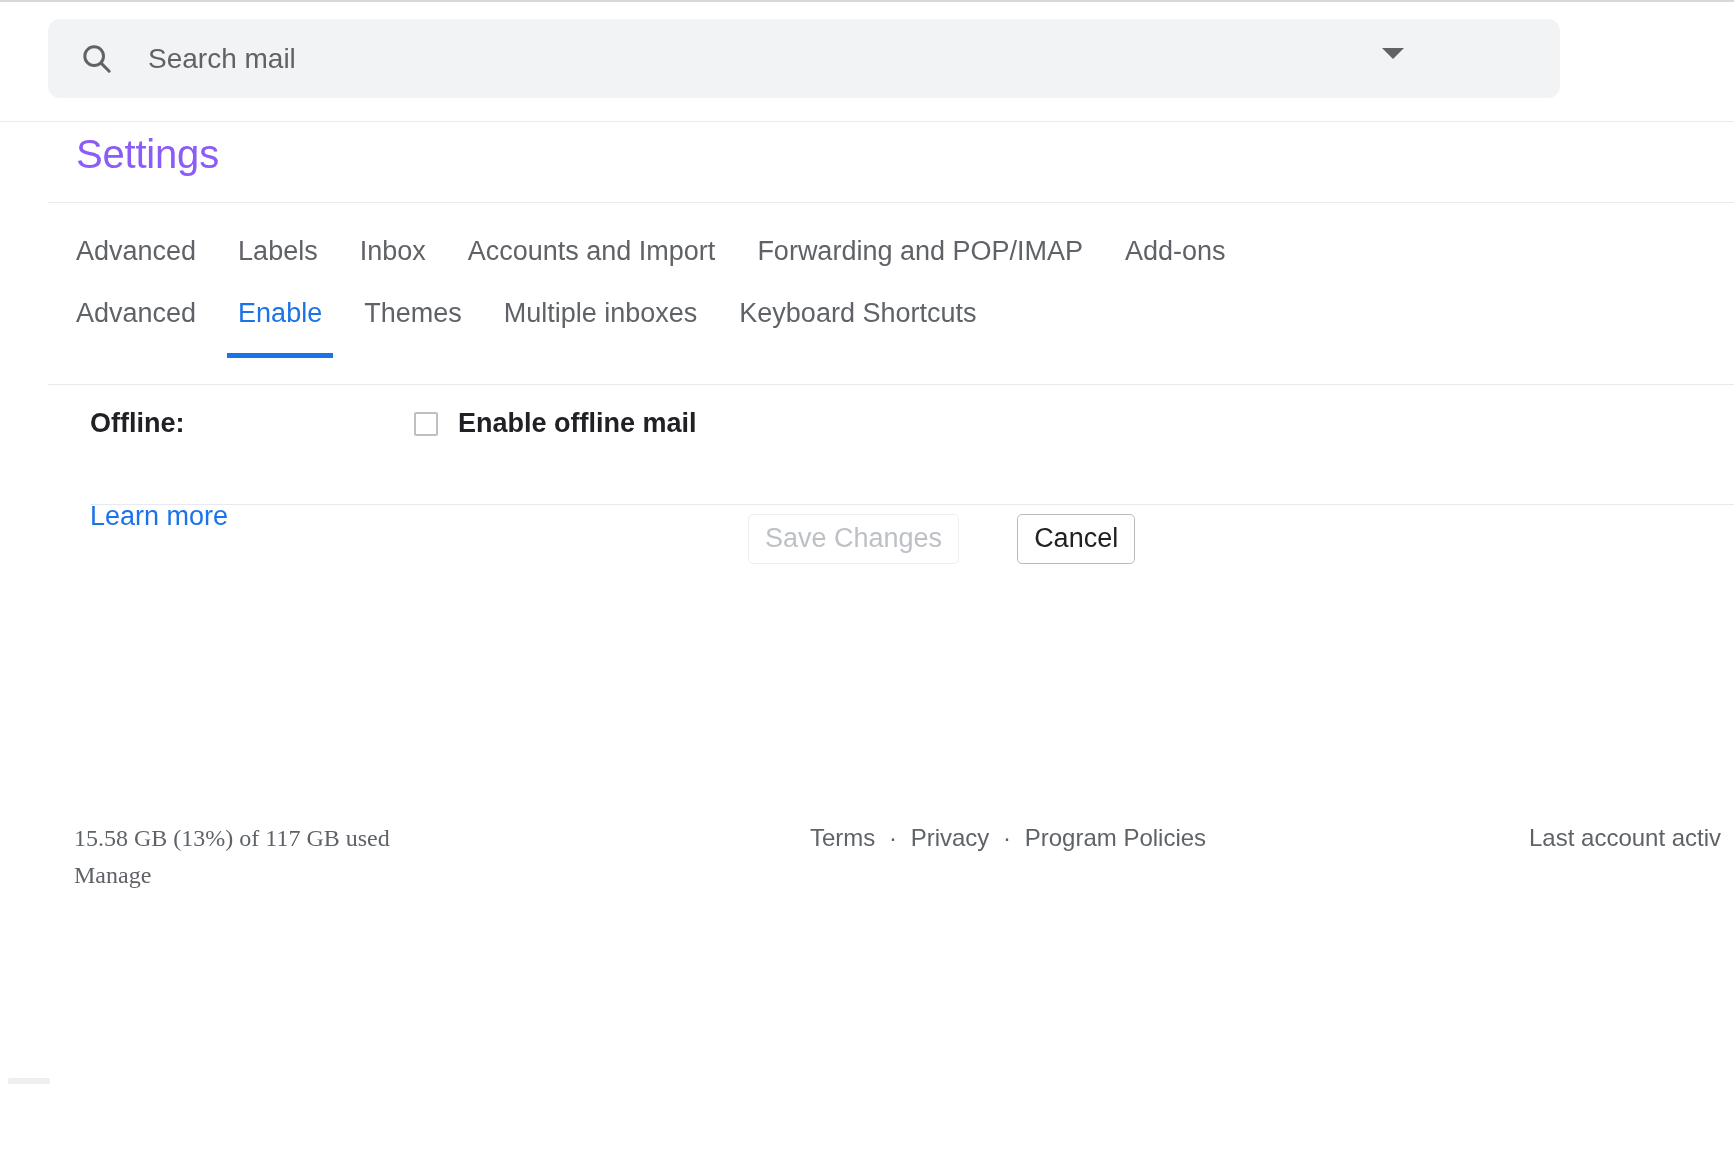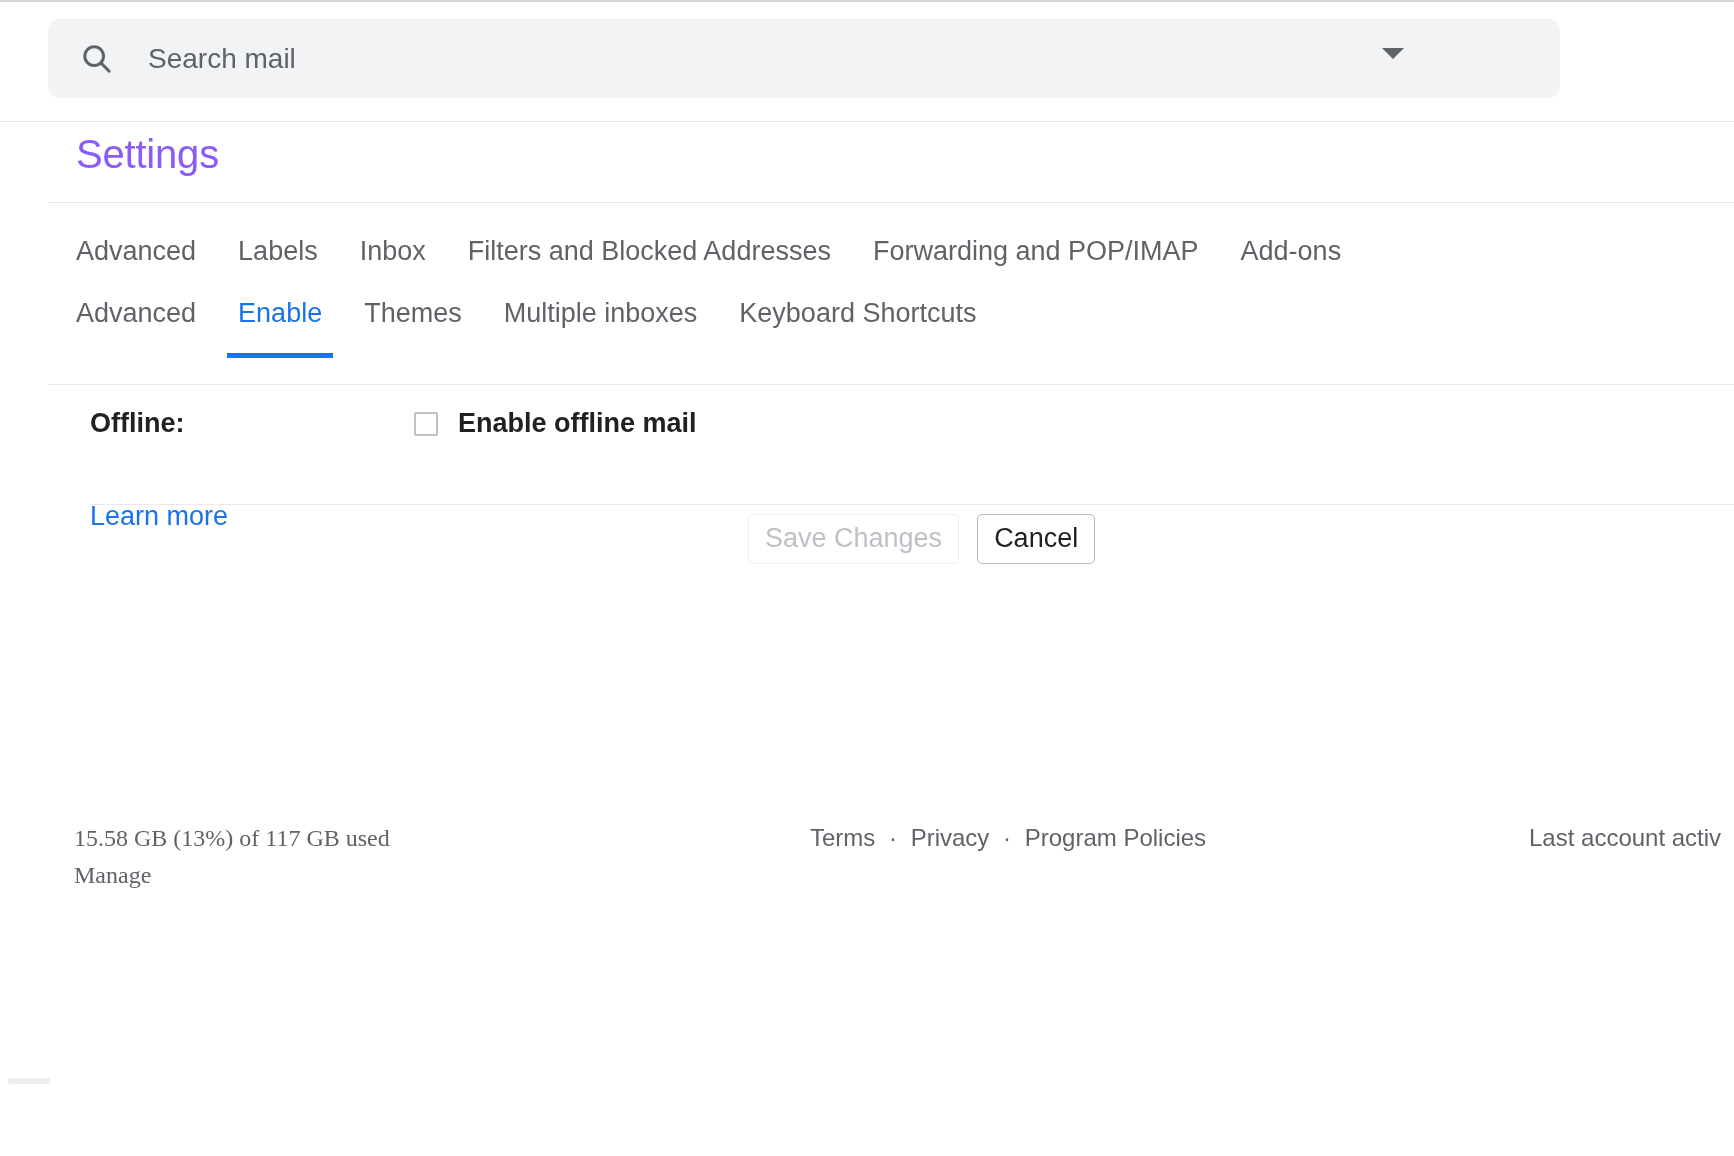--- a/index.html
+++ b/index.html
@@ -205,20 +205,21 @@
     background: #e8eaed;
   }
 
   
   .buttons-row {
     position: absolute;
     left: 748px;
     top: 514px;
     display: flex;
     align-items: center;
+    gap: 40px;
   }
   .btn {
     font-family: "Liberation Sans", sans-serif;
     font-size: 27px;
     background: #ffffff;
     border: 1px solid #dadce0;
     border-radius: 5px;
     padding: 8px 16px 10px 16px;
     line-height: 30px;
     cursor: pointer;
@@ -313,21 +314,21 @@
 </div>
 
 <div class="settings-title">Settings</div>
 <div class="title-divider"></div>
 
 <div class="tabs-wrap">
   <div class="tabs-row first">
     <div class="tab">Advanced</div>
     <div class="tab">Labels</div>
     <div class="tab">Inbox</div>
-    <div class="tab">Filters and Blocked Addresses</div>
+    <div class="tab">Accounts and Import</div>
     <div class="tab">Forwarding and POP/IMAP</div>
     <div class="tab">Add-ons</div>
   </div>
   <div class="tabs-row second">
     <div class="tab">Advanced</div>
     <div class="tab active">Enable</div>
     <div class="tab">Themes</div>
     <div class="tab">Multiple inboxes</div>
     <div class="tab">Keyboard Shortcuts</div>
   </div>

